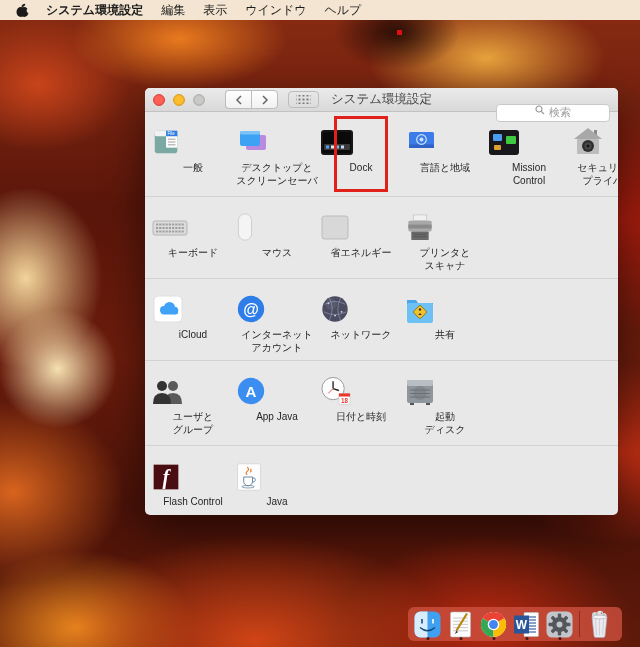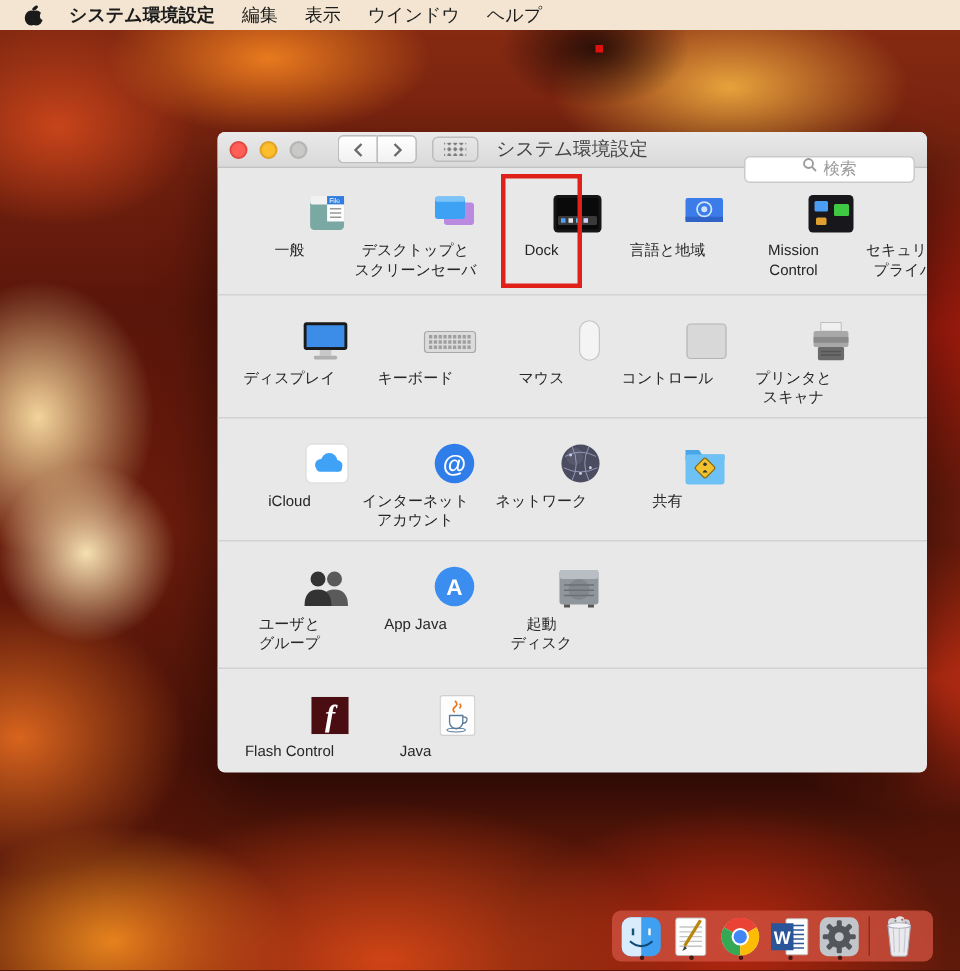--- a/index.html
+++ b/index.html
@@ -48,21 +48,21 @@
     background-image:radial-gradient(circle,#7a7a7a 1px,transparent 1.4px);
     background-size:4px 4px;background-position:center;background-repeat:repeat;
     background-clip:content-box;padding:3px 7px;box-sizing:border-box;}
   .wtitle{position:absolute;left:0;right:0;text-align:center;font-size:12.5px;color:#454545;pointer-events:none;}
   .search{position:absolute;right:8px;top:16px;width:112px;height:16px;background:#fff;border:1px solid #c9c9c9;
     border-radius:4px;display:flex;align-items:flex-start;justify-content:center;gap:4px;color:#9a9a9a;font-size:11px;}
 
   .prefrow{display:grid;grid-template-columns:repeat(8,1fr);padding:8px 6px 0;box-sizing:border-box;
     border-bottom:1px solid #d2d2d2;}
   .r1{height:85px}.r2{height:82px}.r3{height:82px}.r4{height:85px}.r5{height:69px;border-bottom:none}
-  .cell{position:relative;display:flex;flex-direction:column;align-items:flex-end;cursor:default;}
+  .cell{position:relative;display:flex;flex-direction:column;align-items:flex-start;cursor:default;}
   .ic{height:38px;display:flex;align-items:flex-end;justify-content:center;}
   .lb{margin-top:4px;font-size:10px;line-height:1.25;color:#262626;text-align:center;
     white-space:pre-line;width:84px;}
   .hl{position:absolute;left:50%;transform:translateX(-50%);top:-4px;width:48px;height:70px;
     border:3px solid #e0211a;pointer-events:none;}
 
   
   .dock{position:absolute;left:408px;top:607px;width:214px;height:34px;background:rgba(205,80,62,.8);
     border-radius:6px;display:flex;align-items:center;padding:0 6px;box-sizing:border-box;gap:6px;z-index:5;}
   .ditem{position:relative;width:27px;height:32px;display:flex;align-items:center;justify-content:center;}
@@ -198,31 +198,20 @@
       </span>
       <span class="lb">セキュリティと
 プライバシー</span>
     </div>
 
   </div>
 
   <div class="prefrow r2">
     <div class="cell">
       <span class="ic">
-        <svg width="36" height="32" viewBox="0 0 36 33">
-          <rect x="3" y="4" width="30" height="19" rx="2" fill="#1a1a1a"></rect>
-          <rect x="5" y="6" width="26" height="15" fill="#3b8de8"></rect>
-          <rect x="14" y="23" width="8" height="4" fill="#c8c8c8"></rect>
-          <rect x="10" y="27" width="16" height="2.5" rx="1" fill="#b0b0b0"></rect>
-        </svg>
-      </span>
-      <span class="lb">ディスプレイ</span>
-    </div>
-    <div class="cell">
-      <span class="ic">
         <svg width="38" height="30" viewBox="0 0 38 30">
           <rect x="2" y="8" width="34" height="14" rx="2" fill="#dcdcdc" stroke="#a8a8a8" stroke-width="0.8"></rect>
           <g stroke="#9f9f9f" stroke-width="2.2" stroke-dasharray="2.2 1">
             <line x1="5" y1="11.5" x2="33" y2="11.5"></line>
             <line x1="5" y1="15" x2="33" y2="15"></line>
             <line x1="5" y1="18.5" x2="33" y2="18.5"></line>
           </g>
         </svg>
       </span>
       <span class="lb">キーボード</span>
@@ -234,21 +223,21 @@
         </svg>
       </span>
       <span class="lb">マウス</span>
     </div>
     <div class="cell">
       <span class="ic">
         <svg width="32" height="30" viewBox="0 0 32 30">
           <rect x="3" y="3" width="26" height="23" rx="2.5" fill="#d8d8d8" stroke="#b4b4b4" stroke-width="0.8"></rect>
         </svg>
       </span>
-      <span class="lb">コントロール</span>
+      <span class="lb">省エネルギー</span>
     </div>
     <div class="cell">
       <span class="ic">
         <svg width="34" height="30" viewBox="0 0 34 31">
           <rect x="10" y="2" width="14" height="6" fill="#f0f0f0" stroke="#b8b8b8" stroke-width="0.6"></rect>
           <rect x="5" y="8" width="24" height="11" rx="1.5" fill="#a8a8a8"></rect>
           <rect x="5" y="12" width="24" height="4" fill="#8a8a8a"></rect>
           <rect x="8" y="19" width="18" height="9" rx="1" fill="#6a6a6a"></rect>
           <line x1="10" y1="22" x2="24" y2="22" stroke="#555" stroke-width="1"></line>
           <line x1="10" y1="24.5" x2="24" y2="24.5" stroke="#555" stroke-width="1"></line>
@@ -332,20 +321,34 @@
 グループ</span>
     </div>
     <div class="cell">
       <span class="ic">
         <svg width="32" height="32" viewBox="0 0 34 34">
           <circle cx="17" cy="17" r="14" fill="#3b8df0"></circle>
           <text x="17" y="23" text-anchor="middle" font-size="16" font-weight="bold" fill="#fff">A</text>
         </svg>
       </span>
       <span class="lb">App Java</span>
+    </div>
+    <div class="cell">
+      <span class="ic">
+        <svg width="34" height="32" viewBox="0 0 34 33">
+          <circle cx="14" cy="14" r="11.5" fill="#fdfdfd" stroke="#9a9a9a" stroke-width="1"></circle>
+          <line x1="14" y1="14" x2="14" y2="6.5" stroke="#222" stroke-width="1.4"></line>
+          <line x1="14" y1="14" x2="20" y2="16" stroke="#222" stroke-width="1.4"></line>
+          <line x1="14" y1="14" x2="9" y2="19" stroke="#e03b30" stroke-width="0.9"></line>
+          <rect x="20" y="19" width="11.5" height="11.5" rx="1.5" fill="#fff" stroke="#c0c0c0" stroke-width="0.6"></rect>
+          <rect x="20" y="19" width="11.5" height="3.2" fill="#e8392e"></rect>
+          <text x="25.8" y="28.6" text-anchor="middle" font-size="6.5" font-weight="bold" fill="#e8392e">18</text>
+        </svg>
+      </span>
+      <span class="lb">日付と時刻</span>
     </div>
     <div class="cell">
       <span class="ic">
         <svg width="34" height="30" viewBox="0 0 34 30">
           <rect x="4" y="3" width="26" height="23" rx="2" fill="#8f969c"></rect>
           <rect x="4" y="3" width="26" height="6" rx="2" fill="#b8bec4"></rect>
           <circle cx="17" cy="16" r="7" fill="#7a8288" opacity="0.7"></circle>
           <g stroke="#6a7076" stroke-width="1">
             <line x1="7" y1="13" x2="27" y2="13"></line>
               <line x1="7" y1="16.5" x2="27" y2="16.5"></line>

